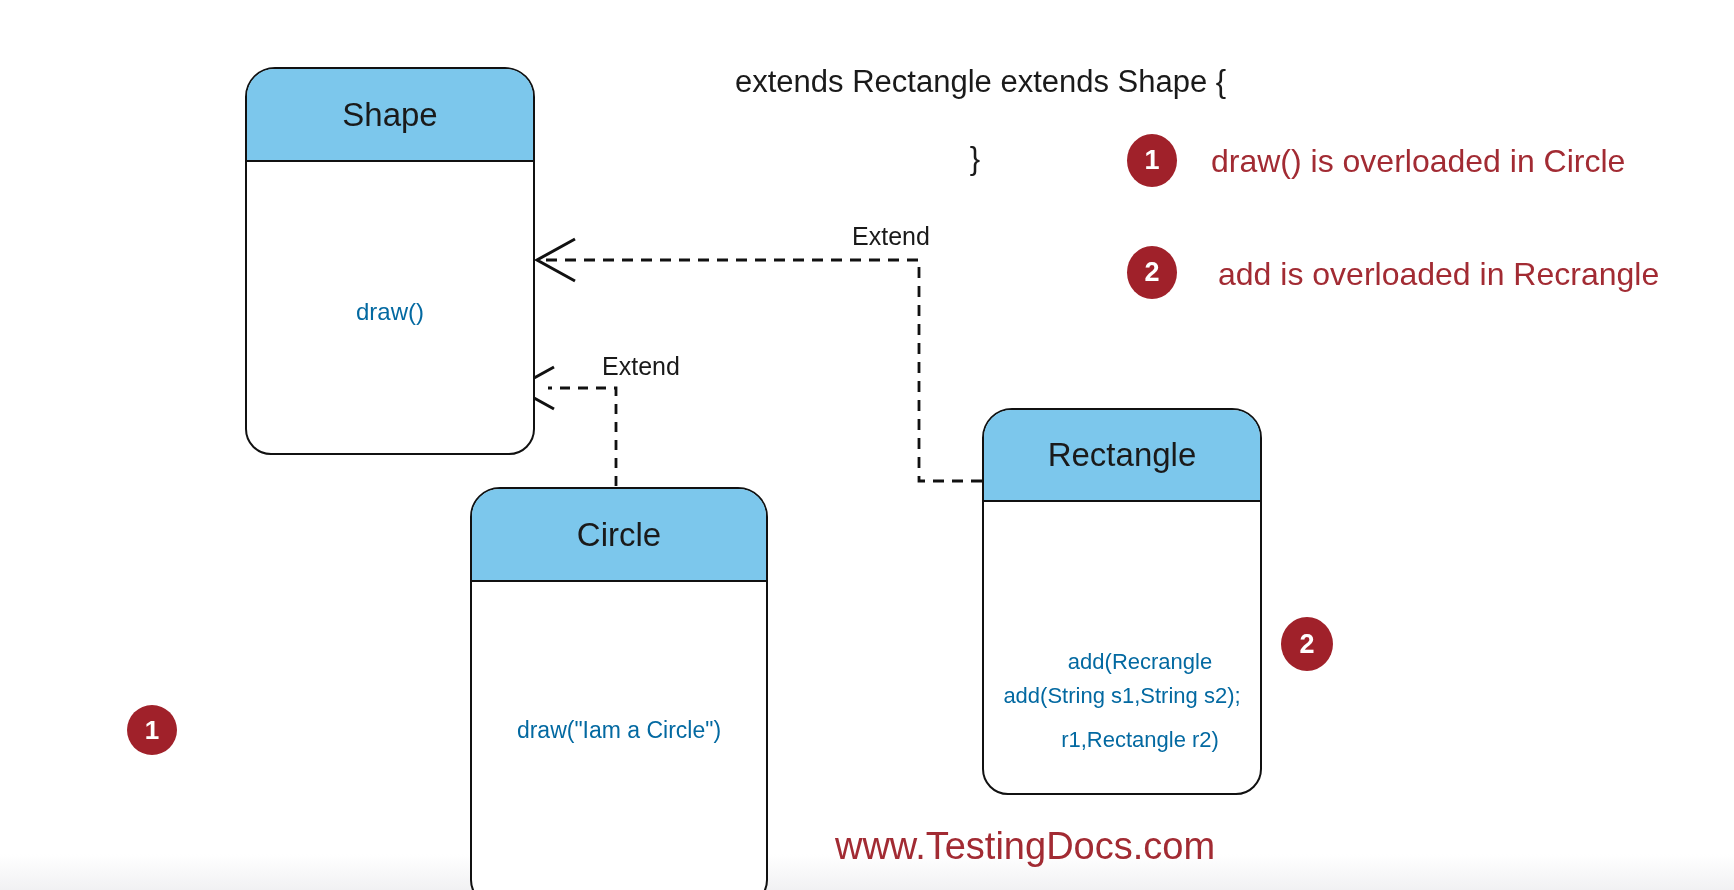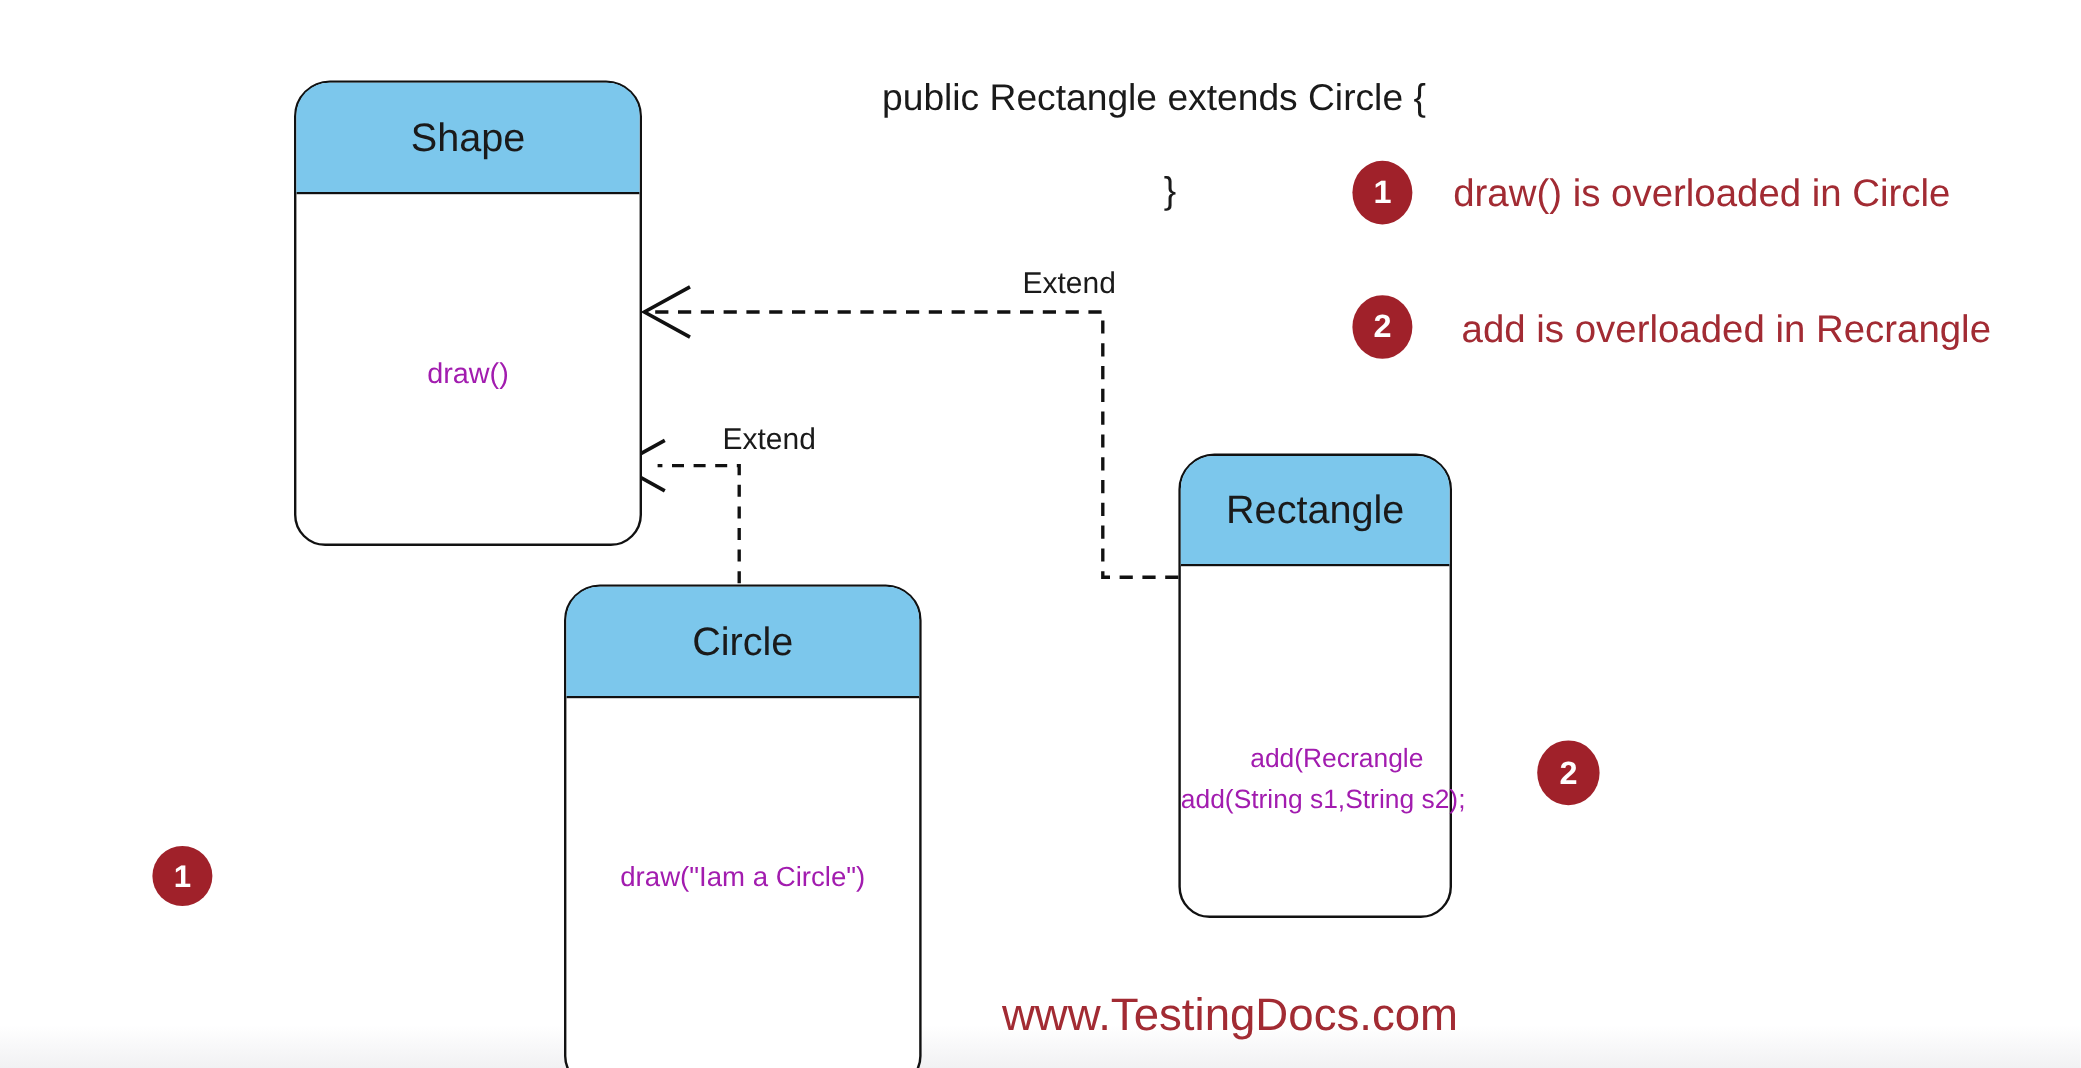--- a/index.html
+++ b/index.html
@@ -44,21 +44,21 @@
     align-items: center;
     justify-content: center;
     font-size: 33px;
     color: #1a1a1a;
   }
   .method {
     position: absolute;
     left: 0;
     width: 100%;
     text-align: center;
-    color: #a21caf;
+    color: #0369a1;
     font-size: 24px;
     line-height: 30px;
     white-space: pre;
   }
 
   .extend-label {
     position: absolute;
     transform: translateX(-50%);
     font-size: 25px;
     line-height: 30px;
@@ -129,34 +129,35 @@
     <div class="method" style="top:228px;">draw()</div>
   </div>
 
   <div class="class-box" style="left:470px; top:487px; width:298px; height:419px;">
     <div class="class-header" style="height:93px;">
       <span>Circle</span>
     </div>
     <div class="method" style="top:226px; font-size:23px;">draw("Iam a Circle")</div>
   </div>
 
-  <div class="class-box" style="left:982px; top:378px; width:228px; height:387px;">
+  <div class="class-box" style="left:982px; top:408px; width:280px; height:387px;">
     <div class="class-header" style="height:92px;">
       <span>Rectangle</span>
     </div>
     <div class="method" style="top:187px; font-size:22px; line-height:26px;padding-left:36px;">
       <div>add(Recrangle</div>
+      <div>r1,Rectangle r2)</div>
     </div>
     <div class="method" style="top:273px; font-size:22px; line-height:26px;">add(String s1,String s2);</div>
   </div>
 
   <span class="extend-label" style="left:891px; top:221px;">Extend</span>
   <span class="extend-label" style="left:641px; top:351px;">Extend</span>
 
-  <span class="code-text" style="left:735px; top:62px;">public Rectangle extends Circle {</span>
+  <span class="code-text" style="left:735px; top:62px;">extends Rectangle extends Shape {</span>
   <span class="code-text" style="left:975px; top:139px; transform:translateX(-50%);">}</span>
 
   <div class="badge" style="left:1127px; top:134px; width:50px; height:53px; font-size:27px;">
     <span>1</span>
   </div>
   <span class="annotation-text" style="left:1211px; top:140px;">draw() is overloaded in Circle</span>
 
   <div class="badge" style="left:1127px; top:246px; width:50px; height:53px; font-size:27px;">
     <span>2</span>
   </div>

